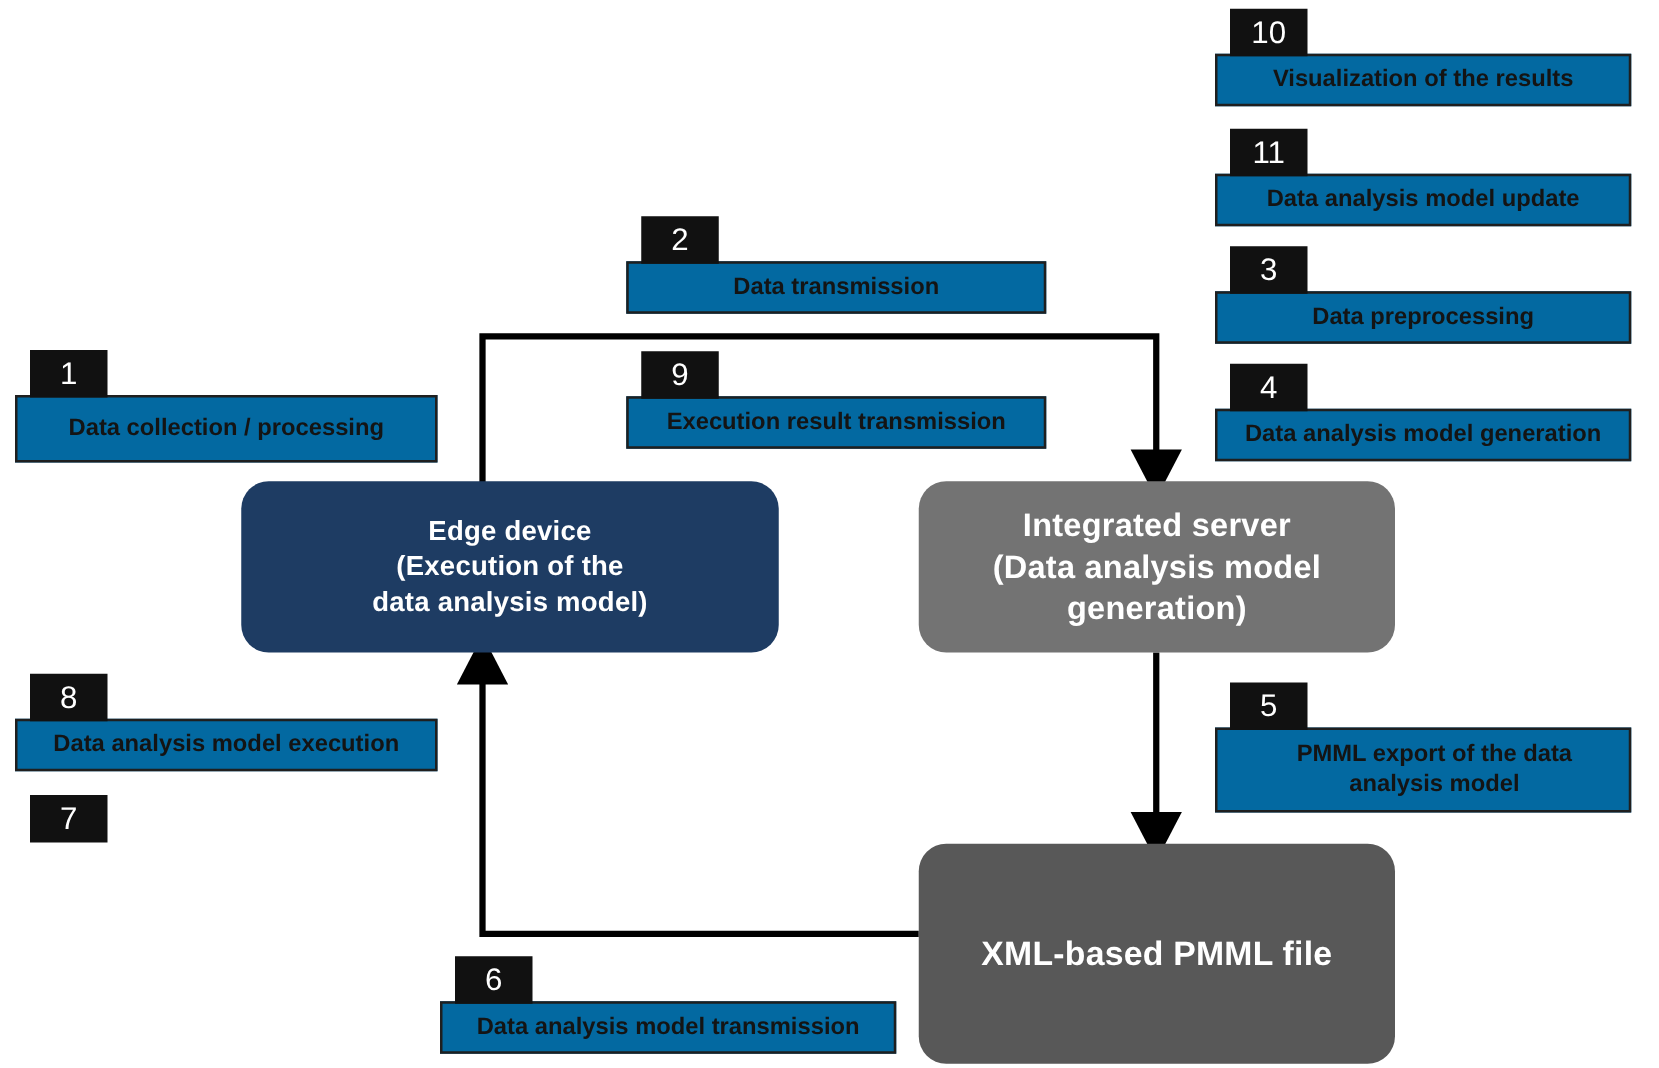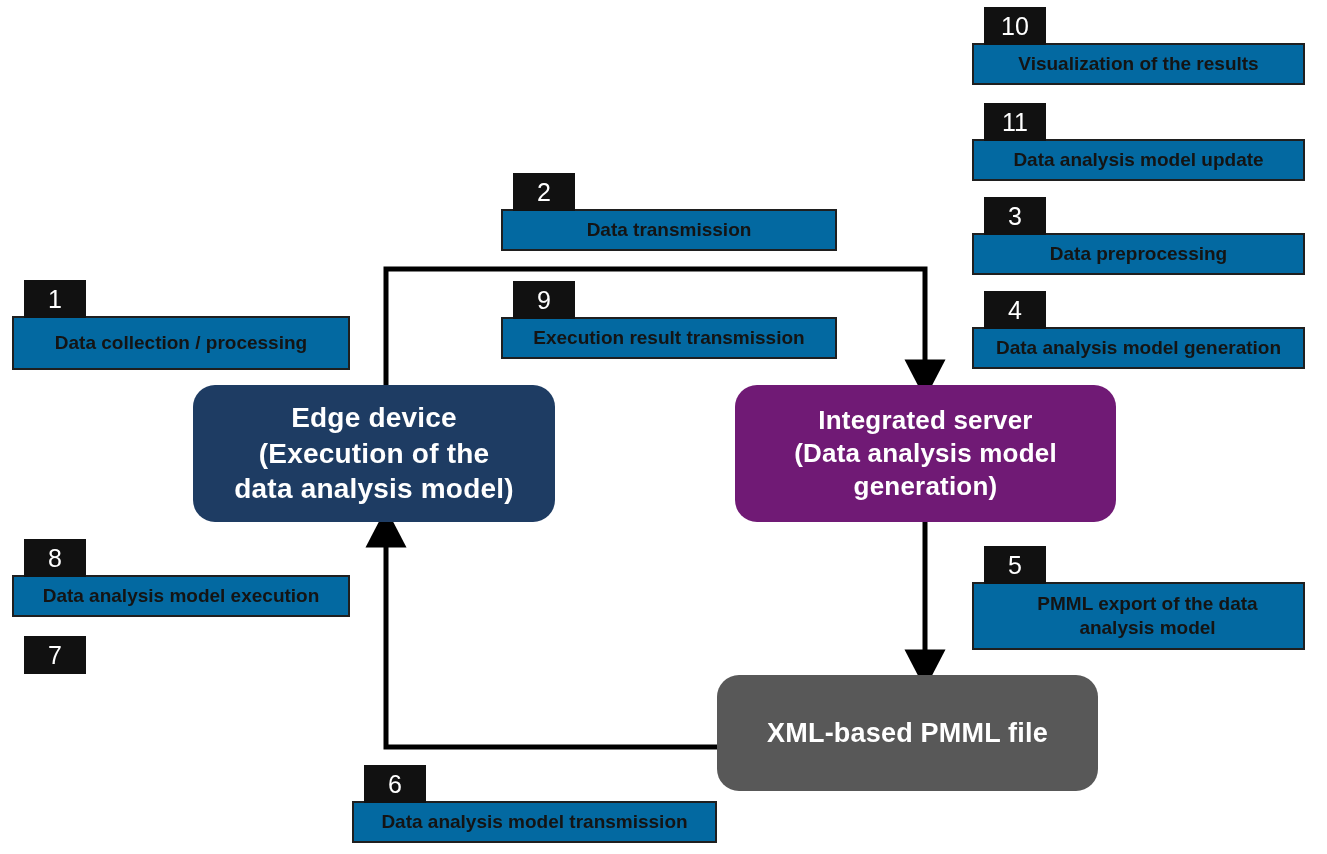--- a/index.html
+++ b/index.html
@@ -97,37 +97,37 @@
       </marker>
     </defs>
 
     <path d="M386,386 L386,269 L925,269 L925,379" fill="none" stroke="#000000" stroke-width="5" stroke-linecap="butt" stroke-linejoin="miter" marker-end="url(#arrowhead)"></path>
 
     <path d="M925,522 L925,669" fill="none" stroke="#000000" stroke-width="5" stroke-linecap="butt" stroke-linejoin="miter" marker-end="url(#arrowhead)"></path>
 
     <path d="M735,747 L386,747 L386,528" fill="none" stroke="#000000" stroke-width="5" stroke-linecap="butt" stroke-linejoin="miter" marker-end="url(#arrowhead)"></path>
   </svg>
 
-  <div class="node" style="left:193px; top:385px; width:362px; height:137px; background:#1e3c63; font-size:28px;">
+  <div class="node" style="left:193px; top:385px; width:430px; height:137px; background:#1e3c63; font-size:22px;">
     <span>
       <span>Edge device</span><br>
       <span>(Execution of the</span><br>
       <span>data analysis model)</span>
     </span>
   </div>
 
-  <div class="node" style="left:735px; top:385px; width:381px; height:137px; background:#701a75; font-size:26px;">
+  <div class="node" style="left:735px; top:385px; width:381px; height:137px; background:#737373; font-size:26px;">
     <span>
       <span>Integrated server</span><br>
       <span>(Data analysis model</span><br>
       <span>generation)</span>
     </span>
   </div>
 
-  <div class="node" style="left:717px; top:675px; width:381px; height:116px; background:#585858; font-size:27px;">
+  <div class="node" style="left:735px; top:675px; width:381px; height:176px; background:#585858; font-size:27px;">
     <span>XML-based PMML file</span>
   </div>
 
   <div class="label-group" style="left:12px; top:280px; width:338px; height:76px;">
     <div class="label-badge">1</div>
     <div class="label-box" style="width:338px; height:54px;">Data collection / processing</div>
   </div>
 
   <div class="label-group" style="left:501px; top:173px; width:336px; height:76px;">
     <div class="label-badge">2</div>

